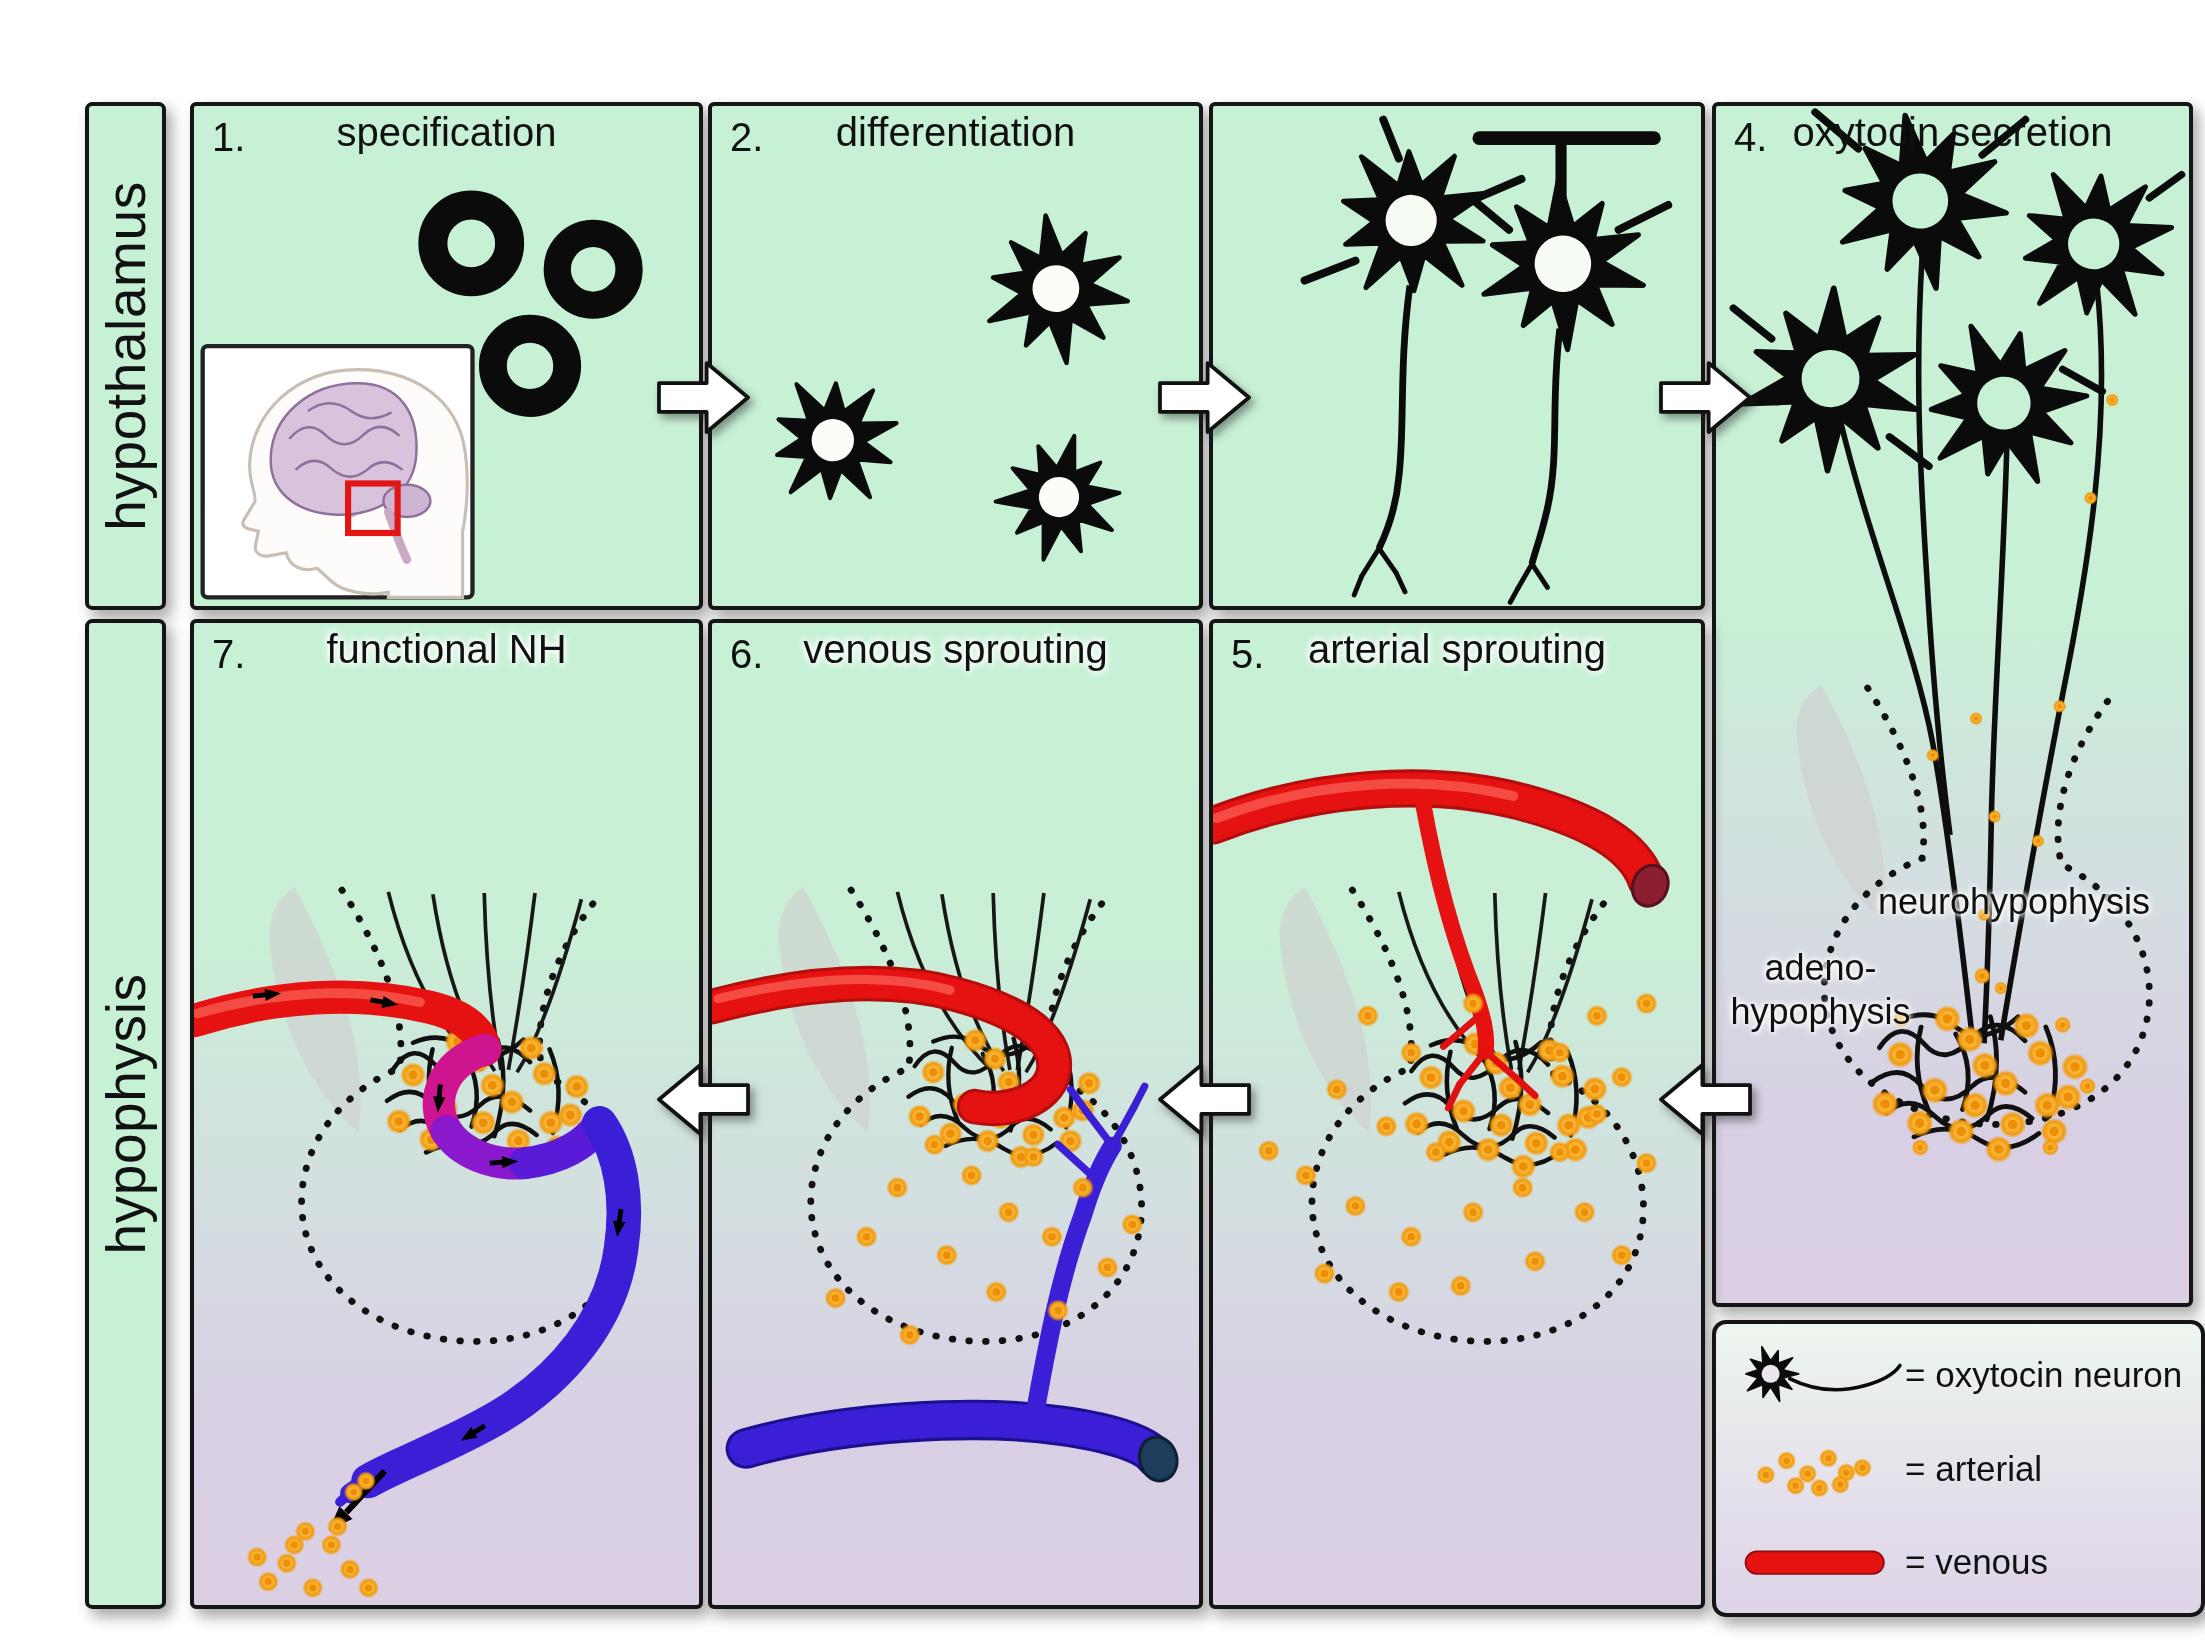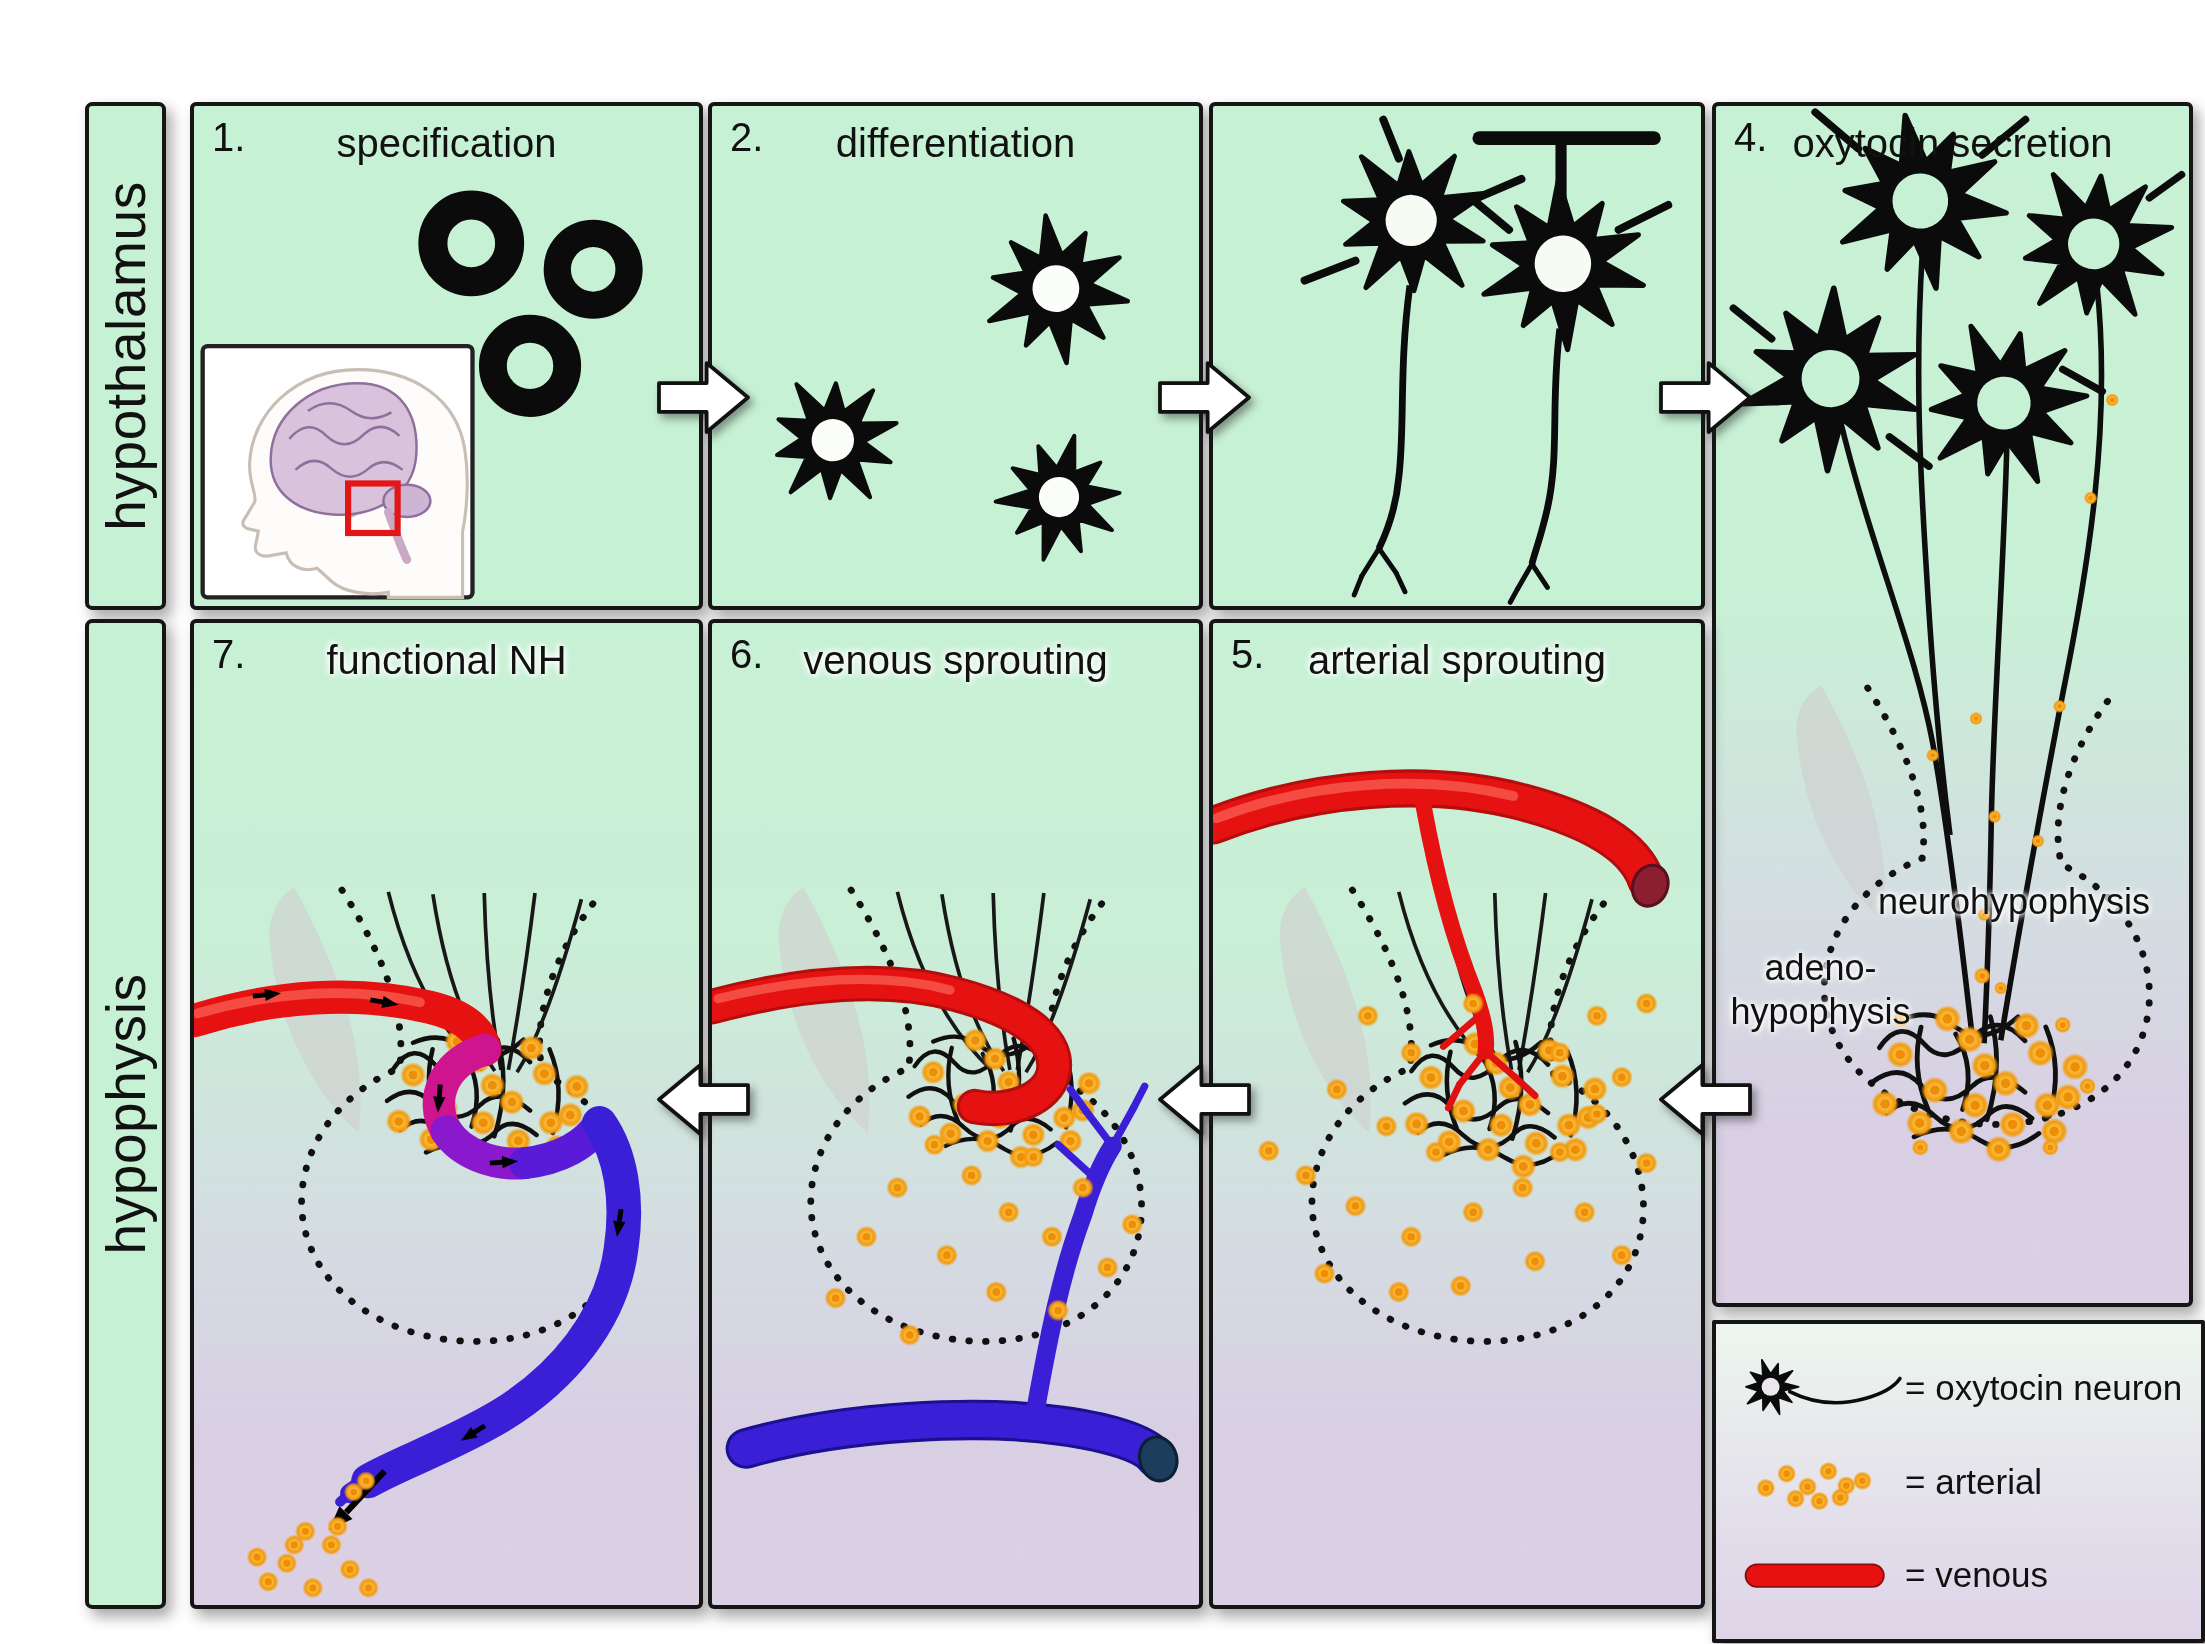--- a/index.html
+++ b/index.html
@@ -7,30 +7,30 @@
        font-family:"Liberation Sans",sans-serif;color:#111;overflow:hidden}
   .panel{position:absolute;border:4.3px solid #151515;border-radius:6px;
          box-shadow:6px 7.3px 13.4px rgba(40,40,40,.40);overflow:hidden}
   .green{background:#c7f1d5}
   .grad{background:linear-gradient(180deg,#c7f1d5 0%,#c9efd6 32%,#d3dfe0 58%,#d9cfe4 82%,#dbd0e3 100%)}
   .grad-tall{background:linear-gradient(180deg,#c7f1d5 0%,#c8f0d6 42%,#d3dfe0 64%,#d9cfe4 86%,#dbd0e3 100%)}
   .side{position:absolute;background:#c7f1d5;border:4.3px solid #151515;border-radius:7.3px;
         box-shadow:6px 7.3px 13.4px rgba(40,40,40,.40);display:flex;align-items:center;justify-content:center}
   .side span{transform:rotate(-90deg);white-space:nowrap;font-size:55px;letter-spacing:0.6px}
   .pnum{position:absolute;top:8.5px;left:18px;font-size:40px;z-index:3}
-  .ptitle{position:absolute;top:15px;left:0;width:100%;text-align:center;font-size:40px;z-index:3}
+  .ptitle{position:absolute;top:4px;left:0;width:100%;text-align:center;font-size:40px;z-index:3}
   .halo{text-shadow:0 0 9.7px #fff,1.8px 1.8px 5.5px rgba(255,255,255,.95),-1.8px -1.8px 5.5px rgba(255,255,255,.95)}
   .art{position:absolute;inset:0;width:100%;height:100%;display:block}
   .p4label{position:absolute;font-size:36px;text-align:center;z-index:3;line-height:1.22;
            text-shadow:0 0 8.5px #fff,1.2px 1.2px 4.9px rgba(255,255,255,.95),-1.2px -1.2px 4.9px rgba(255,255,255,.95)}
   .arrow{position:absolute;width:95px;height:79px;z-index:6;
          filter:drop-shadow(4.3px 5.5px 4.3px rgba(30,30,30,.45))}
   .legend{position:absolute;left:1712px;top:1320px;width:473px;height:281px;border:4.3px solid #151515;
-          border-radius:2px;background:linear-gradient(180deg,#edf6ee 0%,#e2dcea 70%,#ded5e8 100%);
-          box-shadow:6px 7.3px 13.4px rgba(40,40,40,.40);padding:17px 6px;display:flex;flex-direction:column;z-index:2}
+          border-radius:14px;background:linear-gradient(180deg,#edf6ee 0%,#e2dcea 70%,#ded5e8 100%);
+          box-shadow:6px 7.3px 13.4px rgba(40,40,40,.40);padding:4px 6px;display:flex;flex-direction:column;z-index:2}
   .lrow{display:flex;align-items:center;flex:1}
   .licon{width:183px;height:62px;flex:0 0 183px}
   .llabel{font-size:35px;white-space:nowrap}
 </style>
 </head>
 <body>
 
 <svg style="position:absolute;width:0;height:0;overflow:hidden" aria-hidden="true">
  <defs>
   <radialGradient id="dotGrad">

